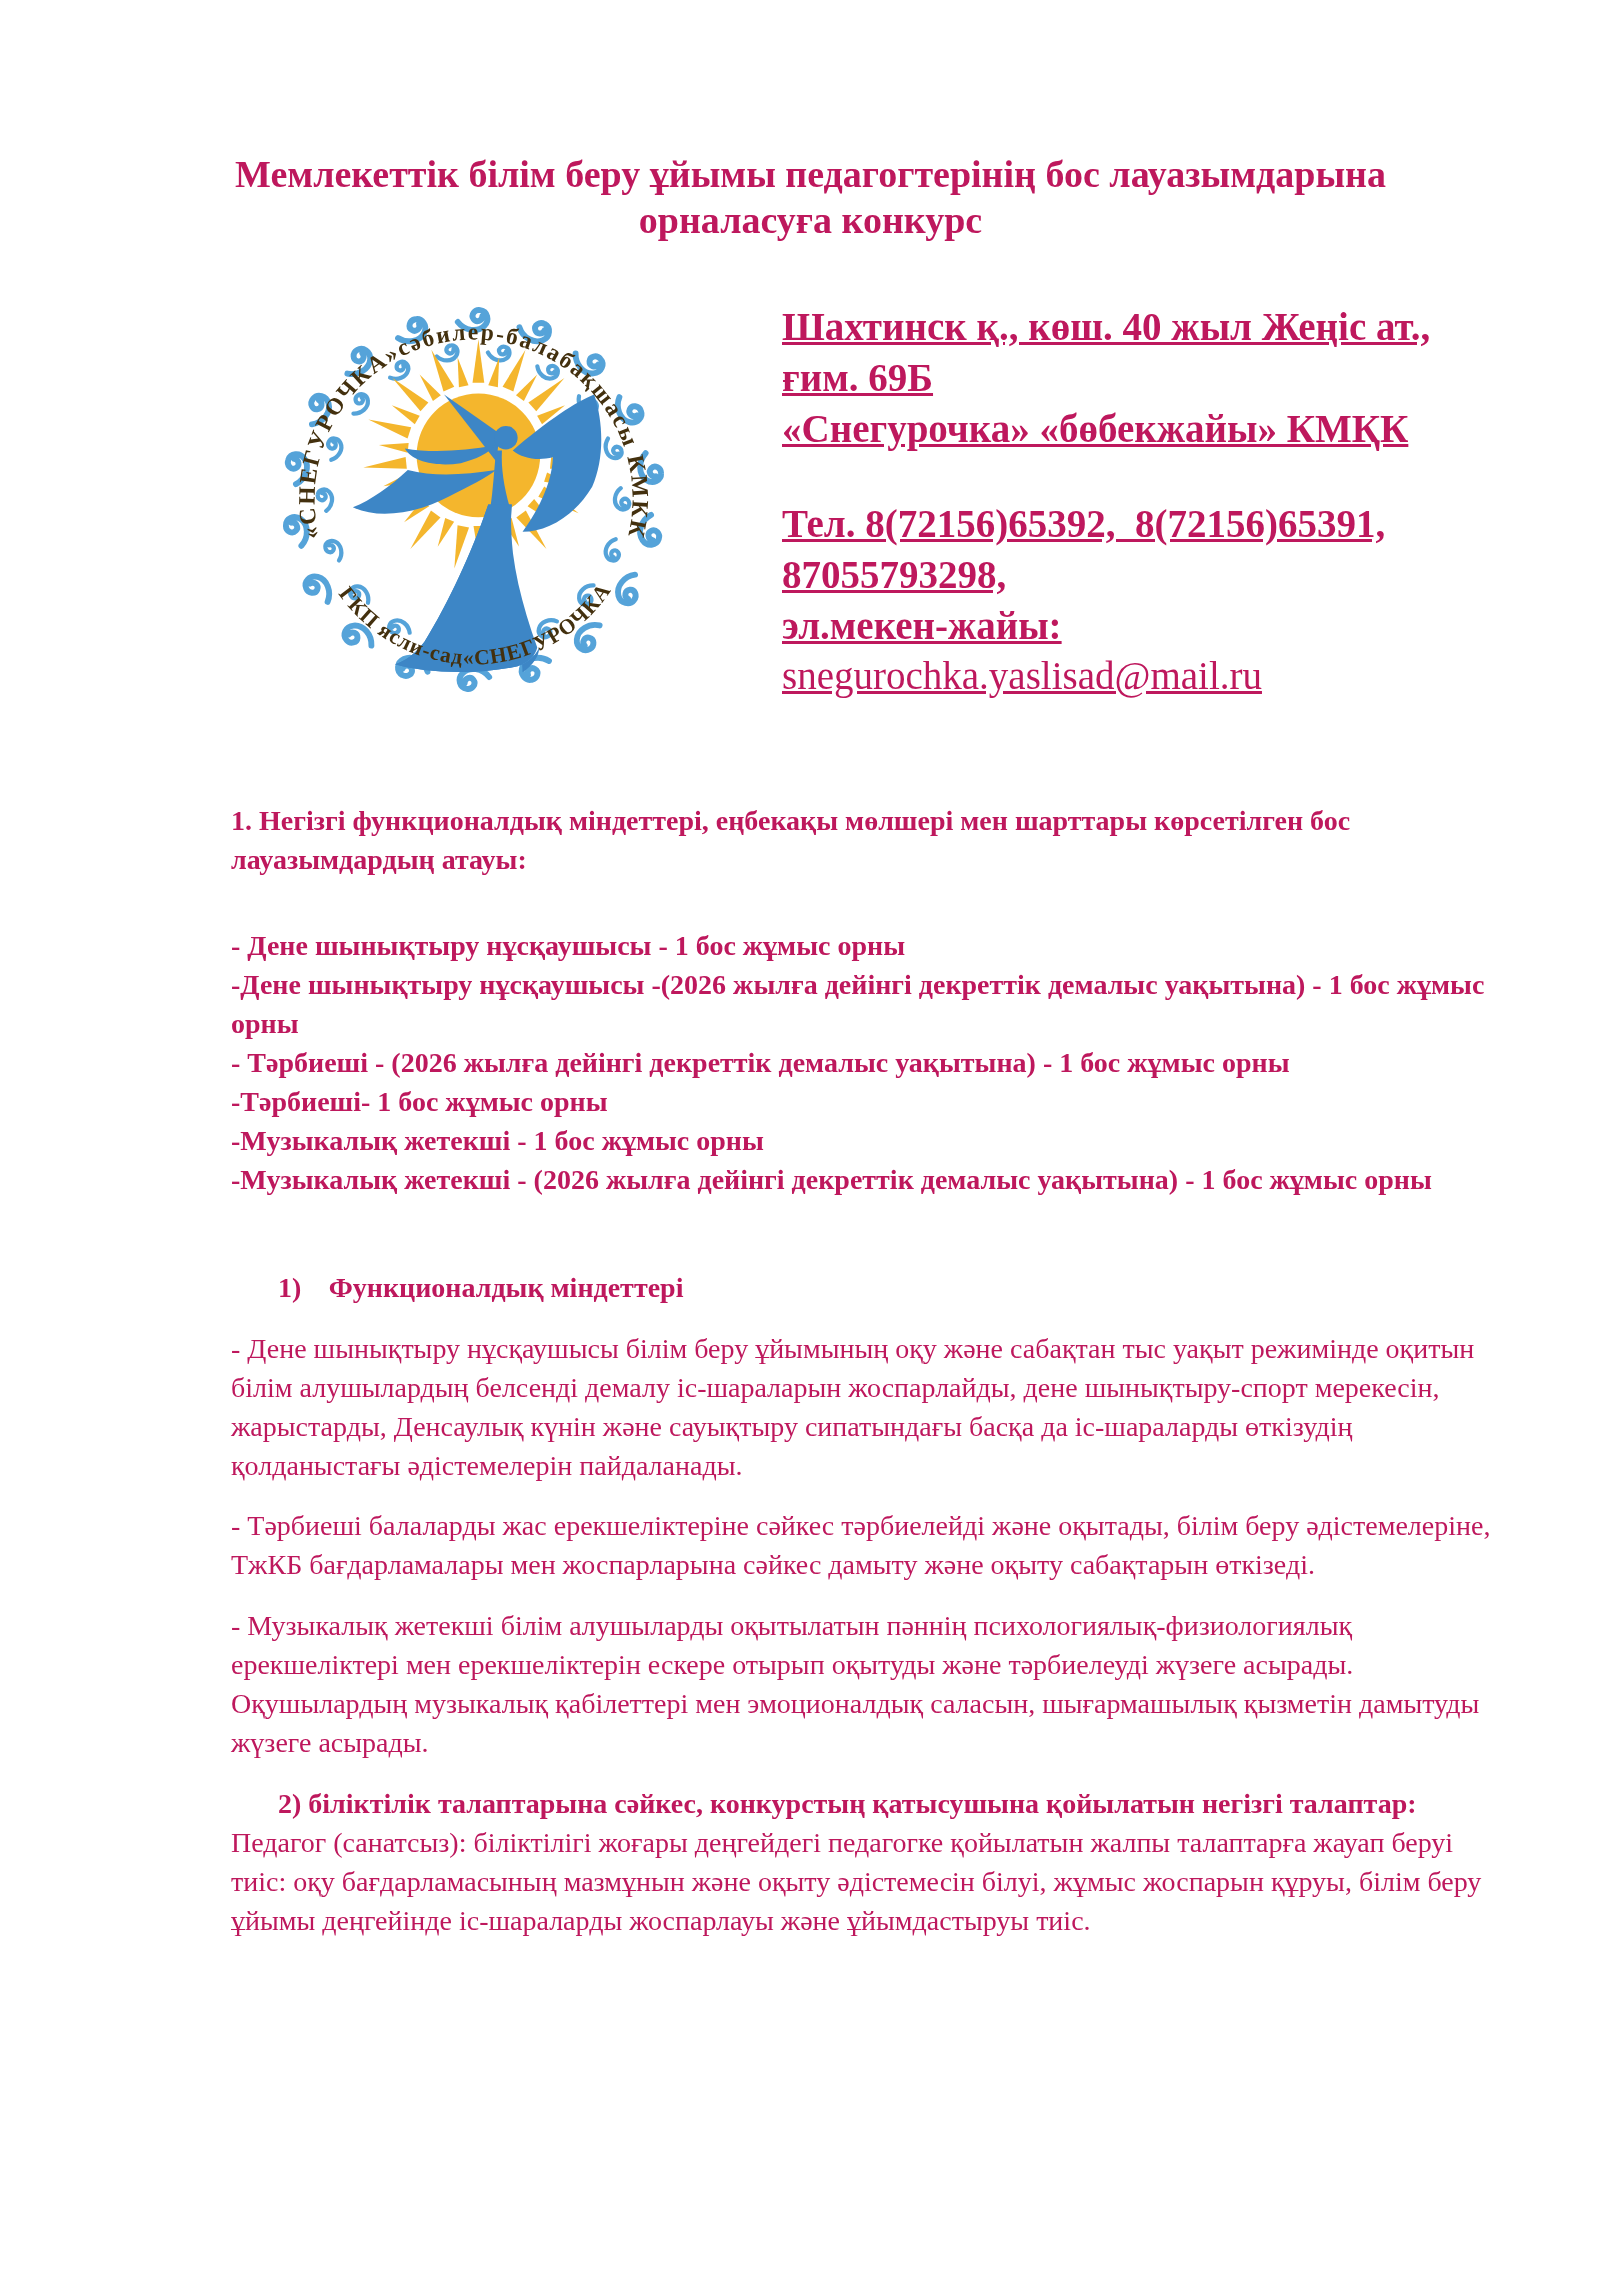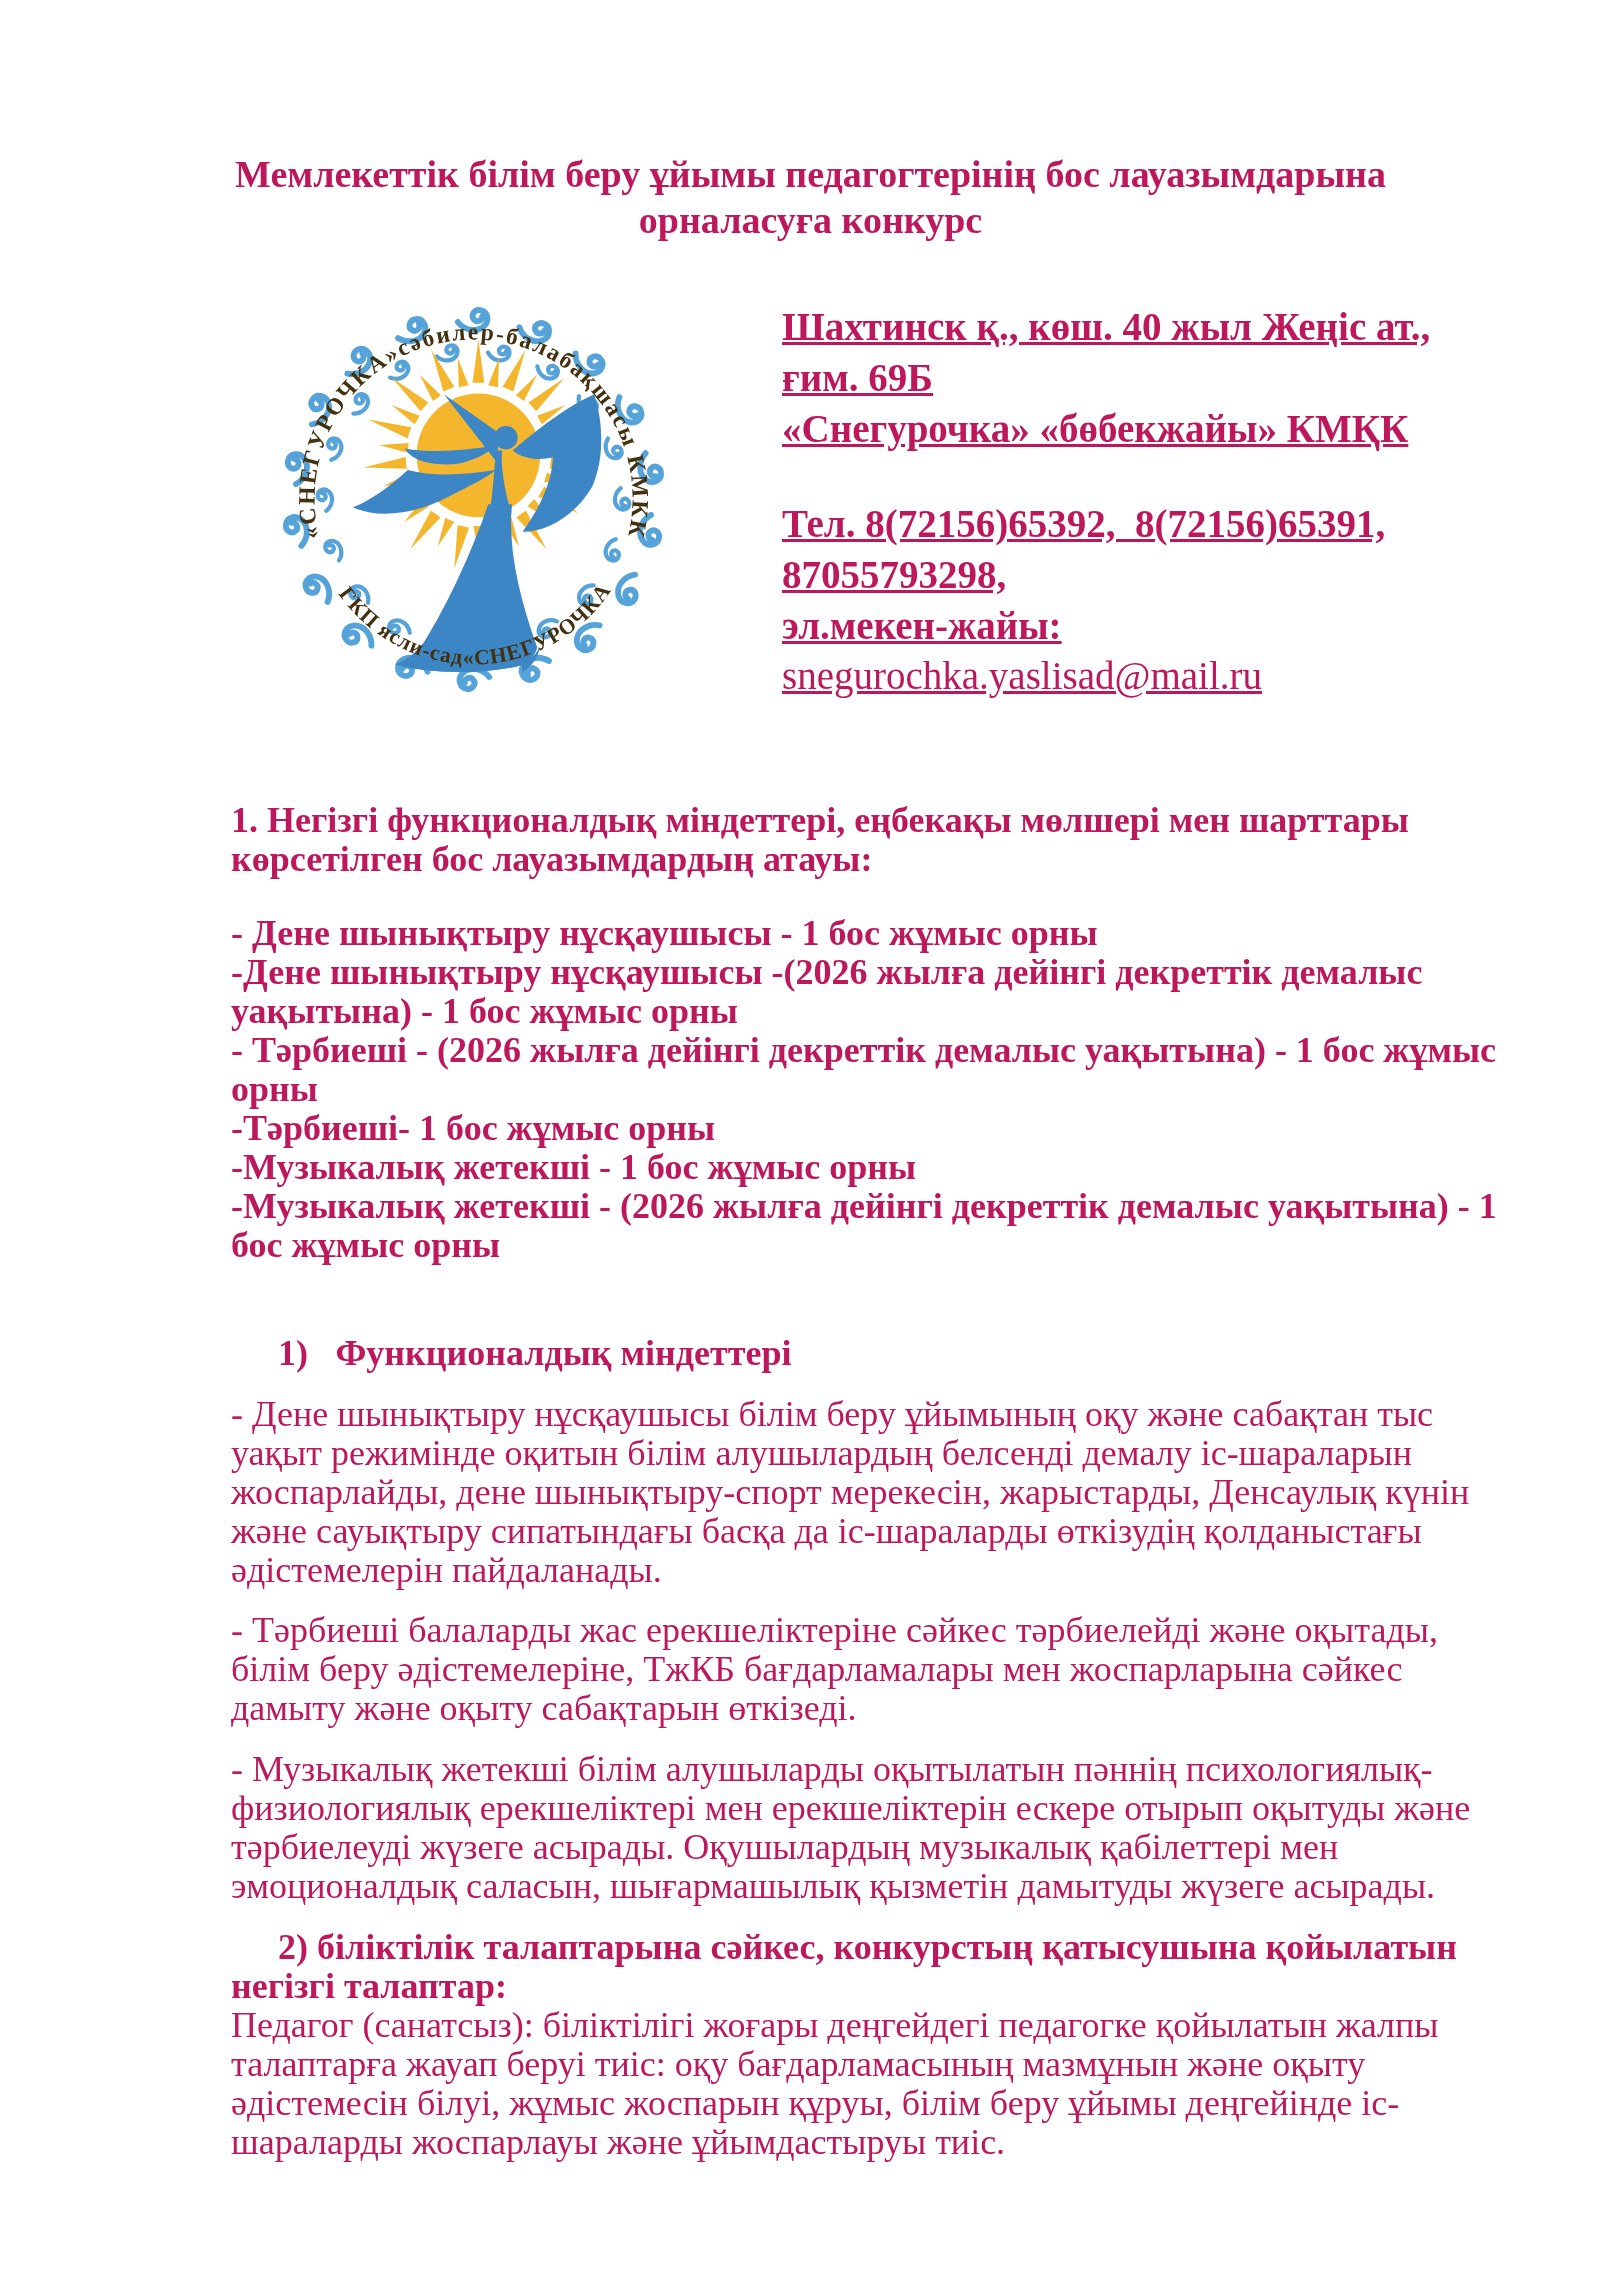--- a/index.html
+++ b/index.html
@@ -7,23 +7,23 @@
         font-family:"Liberation Serif","DejaVu Serif",serif;color:#be185d;overflow:hidden;}
   .doc-title{padding-top:151px;width:1284px;margin:0 auto;text-align:center;
              font-weight:bold;font-size:38px;line-height:1.22;}
   .header-row{margin-top:25.5px;display:flex;align-items:flex-start;}
   .logo-wrap{margin-left:243px;width:461px;height:461px;flex:0 0 auto;}
   .contact{margin-left:78px;margin-top:33px;width:730px;font-size:39px;
            font-weight:bold;line-height:1.30;}
   .u{text-decoration:underline;}
   .contact-gap{height:45px;}
   .email-value{font-weight:normal;}
-  .content{margin:0 114px 0 231px;font-size:36px;line-height:39px;}
+  .content{margin:0 114px 0 231px;font-size:28px;line-height:39px;}
   .sec1-heading{margin-top:71px;font-weight:bold;}
-  .vacancy-list{margin-top:35px;font-weight:bold;}
+  .vacancy-list{margin-top:47px;font-weight:bold;}
   .duties-heading{margin-top:69px;font-weight:bold;}
   .duties-num{display:inline-block;margin-left:47px;margin-right:27.4px;}
   p.body-par{margin:21.6px 0 0 0;}
   .req-heading{margin-top:21.6px;font-weight:bold;text-indent:47px;}
   p.req-par{margin:0;}
   .logo-svg{display:block;width:461px;height:461px;}
 </style>
 </head>
 <body>
 

